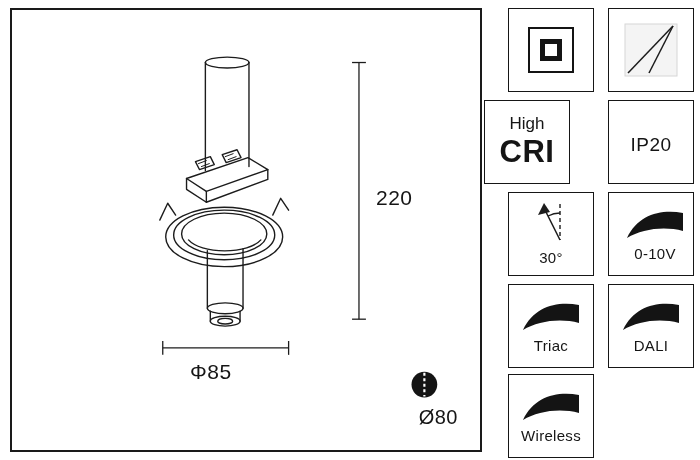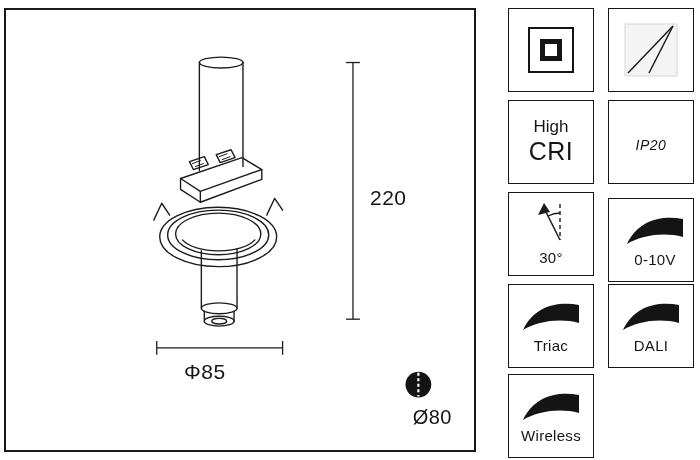--- a/index.html
+++ b/index.html
@@ -13,21 +13,21 @@
     position: relative;
     width: 700px;
     height: 460px;
     background: #ffffff;
     overflow: hidden;
   }
 
   
   #drawing-box {
     position: absolute;
-    left: 4px; top: 8px;
+    left: 10px; top: 8px;
     width: 472px; height: 444px;
     border: 2px solid #1a1a1a;
     box-sizing: border-box;
   }
   #drawing-box svg { position: absolute; left: 0; top: 0; width: 100%; height: 100%; }
   .dim-label {
     position: absolute;
     font-size: 21px;
     letter-spacing: 0.5px;
     color: #151515;
@@ -44,24 +44,24 @@
     border: 1.5px solid #161616;
     box-sizing: border-box;
     background: #fff;
     display: flex;
     flex-direction: column;
     align-items: center;
     justify-content: center;
   }
   #b-recessed   { left: 508px; top: 8px; }
   #b-adjustable { left: 608px; top: 8px; }
-  #b-highcri    { left: 508px; top: 100px; }
+  #b-highcri    { left: 484px; top: 100px; }
   #b-ip20       { left: 608px; top: 100px; }
   #b-tilt       { left: 508px; top: 192px; }
-  #b-010v       { left: 608px; top: 198px; padding-left: 8px; }
+  #b-010v       { left: 608px; top: 192px; padding-left: 8px; }
   #b-triac      { left: 508px; top: 284px; text-align: right; }
   #b-dali       { left: 608px; top: 284px; }
   #b-wireless   { left: 508px; top: 374px; }
 
   .sq-outer {
     width: 46px; height: 46px;
     border: 2.5px solid #141414;
     display: flex; align-items: center; justify-content: center;
     box-sizing: border-box;
   }
@@ -70,24 +70,24 @@
     border: 5px solid #141414;
     box-sizing: border-box;
   }
 
   .badge-label {
     font-size: 15px;
     margin-top: 5px;
     color: #151515;
     letter-spacing: 0.3px;
   }
-  .badge-label-lone { font-size: 14px; letter-spacing: 0.5px; font-style: italic; }
+  .badge-label-lone { font-size: 19px; letter-spacing: 0.5px; }
 
   .cri-top  { font-size: 17px; line-height: 1.1; }
-  .cri-main { font-size: 25px; font-weight: normal; line-height: 1.15; letter-spacing: 0.5px; }
+  .cri-main { font-size: 31px; font-weight: bold; line-height: 1.15; letter-spacing: 0.5px; }
 </style>
 </head>
 <body>
 
 <div id="stage">
 
   <div id="drawing-box">
     <svg viewBox="0 0 472 444" aria-hidden="true">
 
       <g stroke="#1c1c1c" fill="none" stroke-width="1.4" stroke-linejoin="round" stroke-linecap="round">

